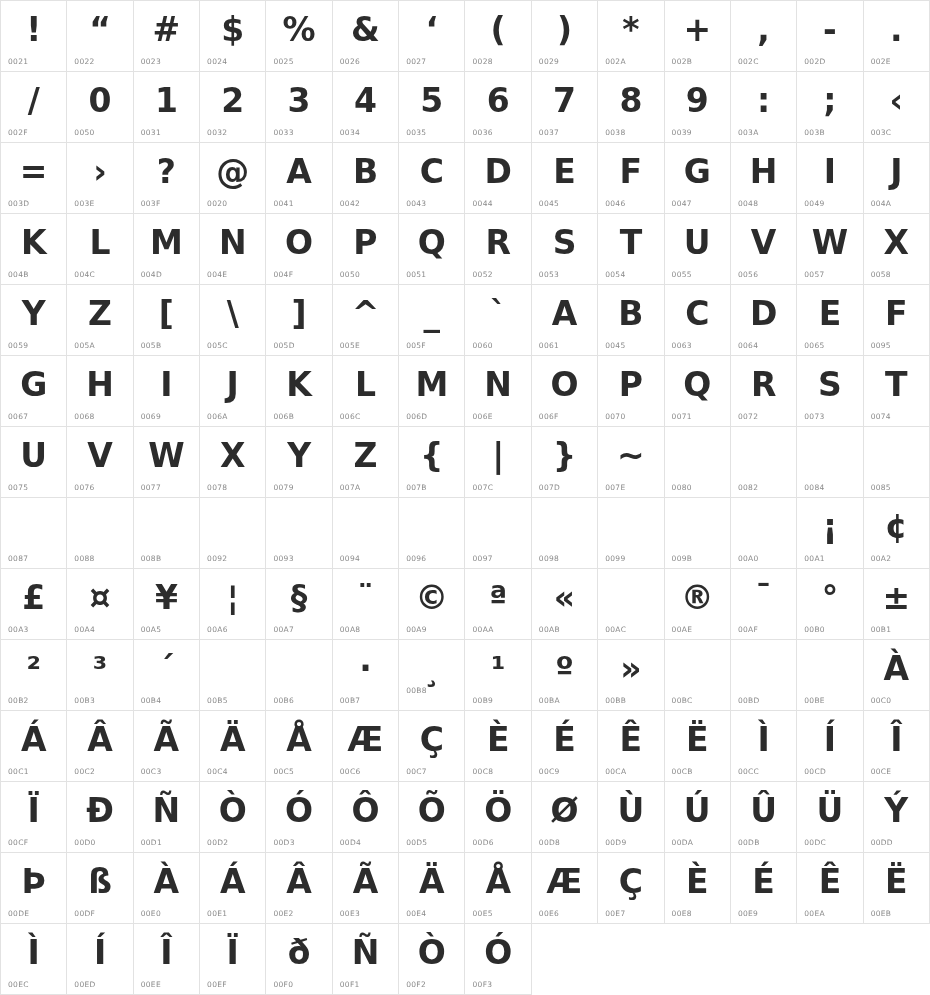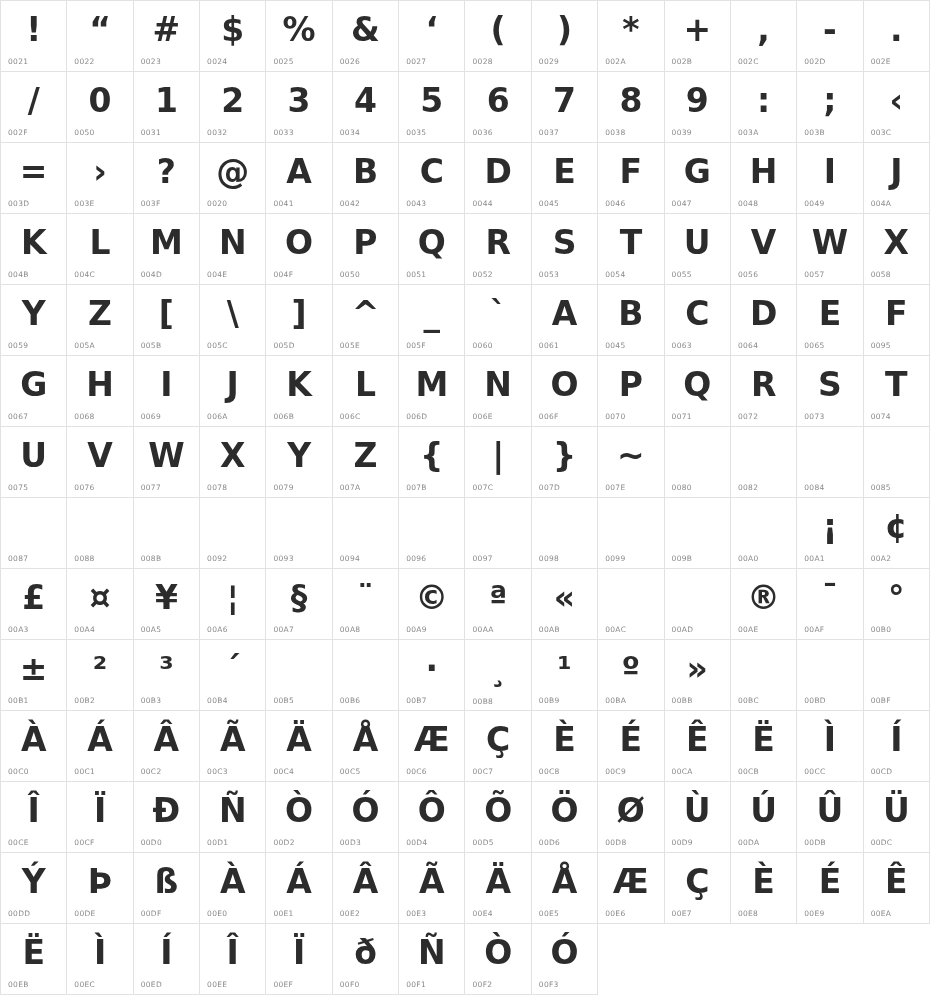--- a/index.html
+++ b/index.html
@@ -55,21 +55,21 @@
   .code {
     position: absolute;
     left: 7px;
     bottom: 5px;
     font-family: "DejaVu Sans", sans-serif;
     font-size: 7.5px;
     color: #8a8a8a;
     letter-spacing: 0.3px;
   }
   .cell.empty .glyph { color: transparent; }
-  .code.low { bottom: 4px; }
+  .code.low { bottom: 15px; }
 </style>
 </head>
 <body>
 
 <div id="glyph-map">
   <div class="grid">
       <div class="cell">
         <div class="glyph">!</div>
         <div class="code">0021</div>
       </div>
@@ -551,24 +551,20 @@
       </div>
       <div class="cell">
         <div class="glyph">«</div>
         <div class="code">00AB</div>
       </div>
       <div class="cell empty">
         <div class="glyph"></div>
         <div class="code">00AC</div>
       </div>
       <div class="cell">
-        <div class="glyph">­</div>
-        <div class="code">00AD</div>
-      </div>
-      <div class="cell">
         <div class="glyph">®</div>
         <div class="code">00AE</div>
       </div>
       <div class="cell">
         <div class="glyph">¯</div>
         <div class="code">00AF</div>
       </div>
       <div class="cell">
         <div class="glyph">°</div>
         <div class="code">00B0</div>
@@ -620,21 +616,21 @@
       <div class="cell empty">
         <div class="glyph"></div>
         <div class="code">00BC</div>
       </div>
       <div class="cell empty">
         <div class="glyph"></div>
         <div class="code">00BD</div>
       </div>
       <div class="cell empty">
         <div class="glyph"></div>
-        <div class="code">00BF</div>
+        <div class="code">00BE</div>
       </div>
       <div class="cell">
         <div class="glyph">À</div>
         <div class="code">00C0</div>
       </div>
       <div class="cell">
         <div class="glyph">Á</div>
         <div class="code">00C1</div>
       </div>
       <div class="cell">

